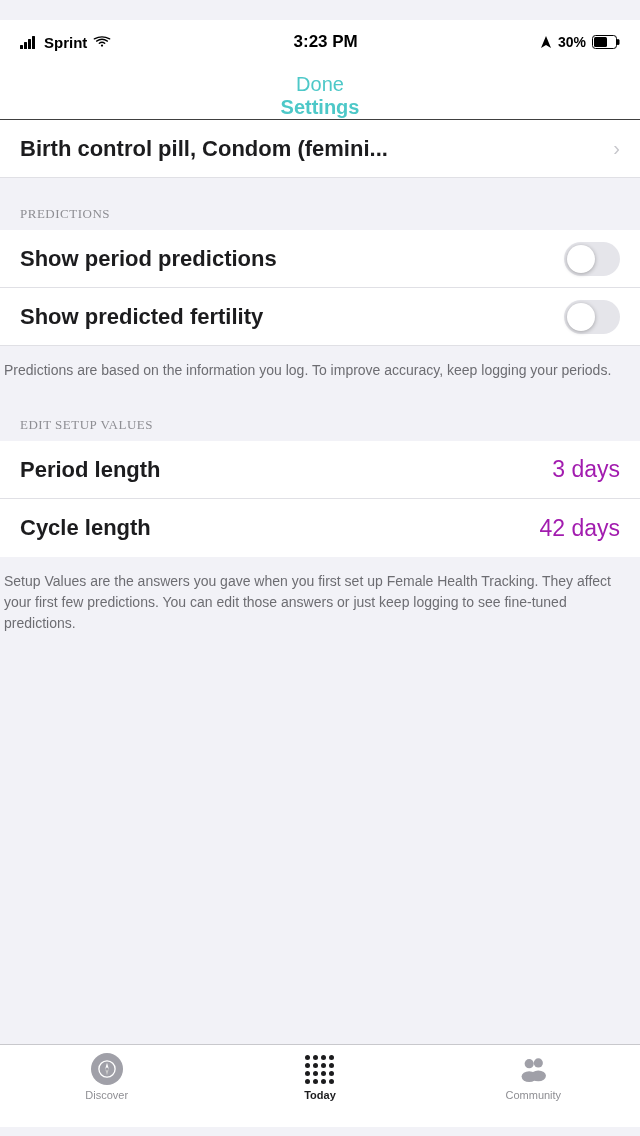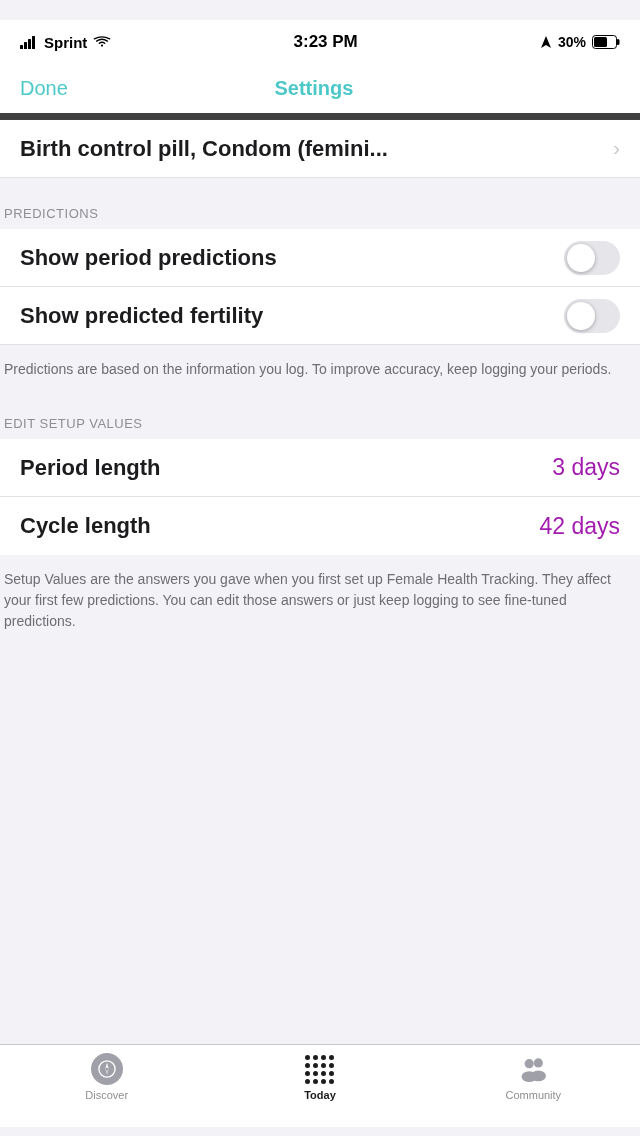--- a/index.html
+++ b/index.html
@@ -25,25 +25,26 @@
       margin-top: 20px;
     }
     .status-left { display: flex; align-items: center; gap: 6px; }
     .status-center { font-size: 17px; font-weight: 600; }
     .status-right { display: flex; align-items: center; gap: 6px; font-size: 14px; }
 
     
     .nav-bar {
       height: 56px;
       background: #fff;
-      border-bottom: 7px solid #404040;
-      display: flex;
-      align-items: center;
-      justify-content: space-between;
+      border-bottom: 1px solid #404040;
+      display: flex;
+      align-items: center;
+      justify-content: flex-end;
       padding: 0 20px;
+      flex-direction: column;
     }
     .nav-done {
       font-size: 20px;
       color: #4dc8c8;
       font-weight: 400;
       cursor: pointer;
     }
     .nav-title {
       font-size: 20px;
       font-weight: 700;
@@ -77,26 +78,27 @@
       font-size: 23px;
       color: #a21caf;
     }
     .chevron {
       font-size: 20px;
       color: #c7c7cc;
     }
 
     
     .section-header {
-      padding: 18px 20px 8px 4px;
+      padding: 18px 20px 8px 20px;
       font-size: 13px;
       font-weight: 500;
       color: #8e8e93;
       letter-spacing: 0.5px;
       text-transform: uppercase;
+      font-family: Liberation Serif, serif;
     }
 
     
     .section-note {
       padding: 14px 20px 18px 4px;
       font-size: 14px;
       color: #6d6d72;
       line-height: 1.5;
       background: #f2f2f7;
     }

